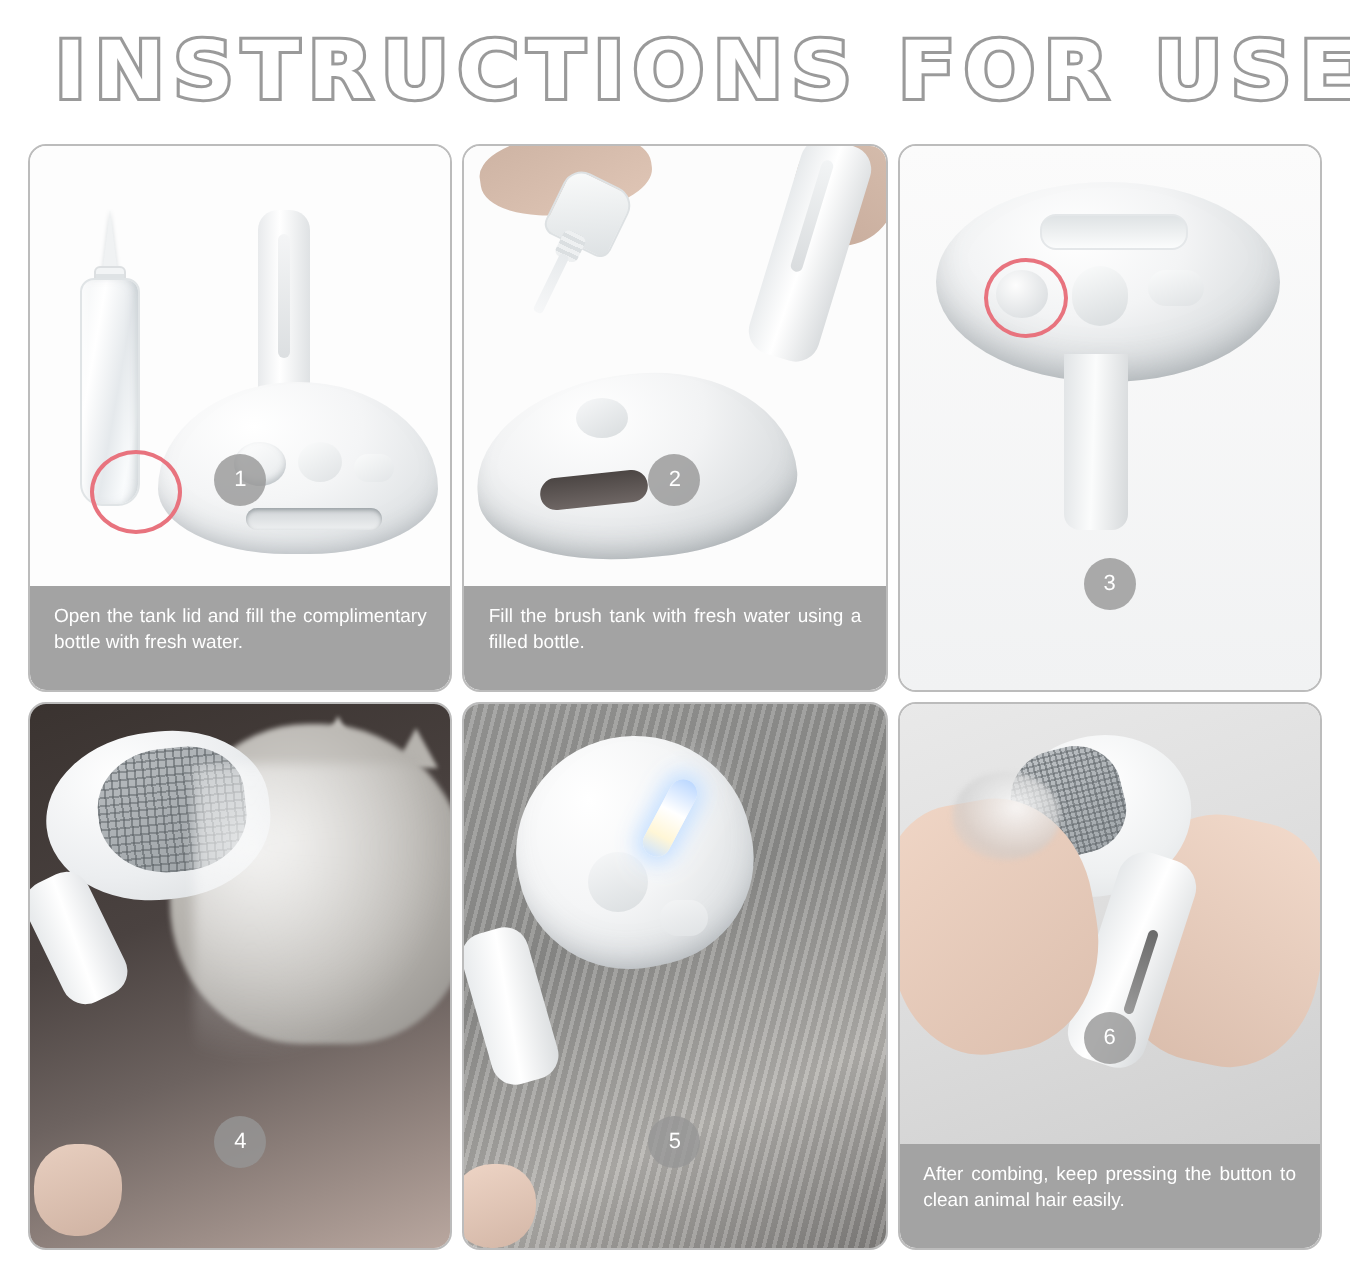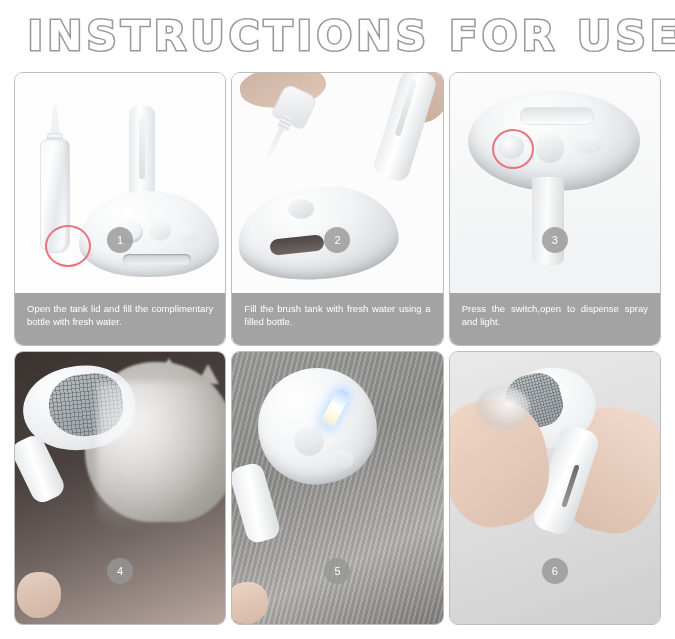--- a/index.html
+++ b/index.html
@@ -426,21 +426,20 @@
       <div class="photo p3">
         <div class="head"></div>
         <div class="vent"></div>
         <div class="btn"></div>
         <div class="knob"></div>
         <div class="knob2"></div>
         <div class="neck"></div>
         <div class="ring r3"></div>
         <div class="badge">3</div>
       </div>
-      <div class="caption">Press the switch,open to dispense spray and light.</div>
     </div>
 
     <div class="card">
       <div class="photo p4">
         <div class="ear1"></div>
         <div class="ear2"></div>
         <div class="cat"></div>
         <div class="brush"></div>
         <div class="pad"></div>
         <div class="grip"></div>
@@ -466,16 +465,17 @@
       <div class="photo p6">
         <div class="handR"></div>
         <div class="brush"></div>
         <div class="pad"></div>
         <div class="body"></div>
         <div class="strip"></div>
         <div class="handL"></div>
         <div class="hair"></div>
         <div class="badge">6</div>
       </div>
+      <div class="caption">After combing, keep pressing the button to clean animal hair easily.</div>
     </div>
 
   </div>
 </div>
 
 </body></html>

